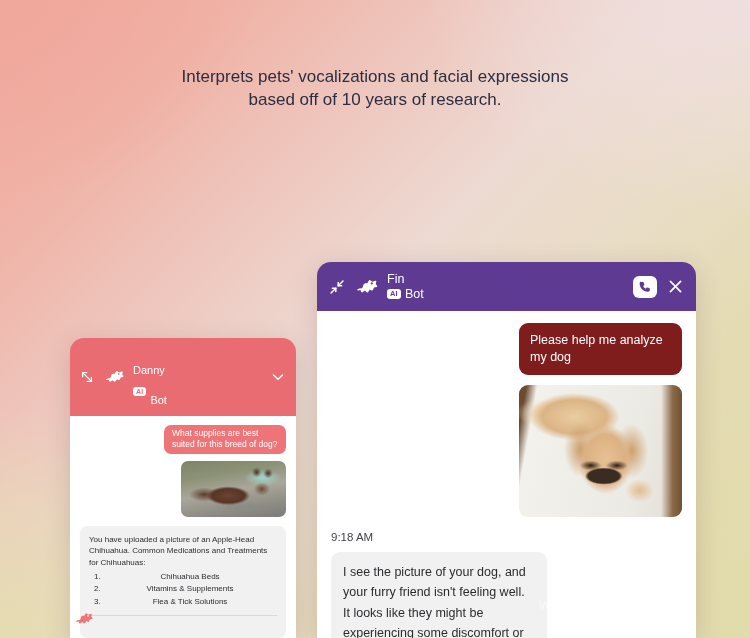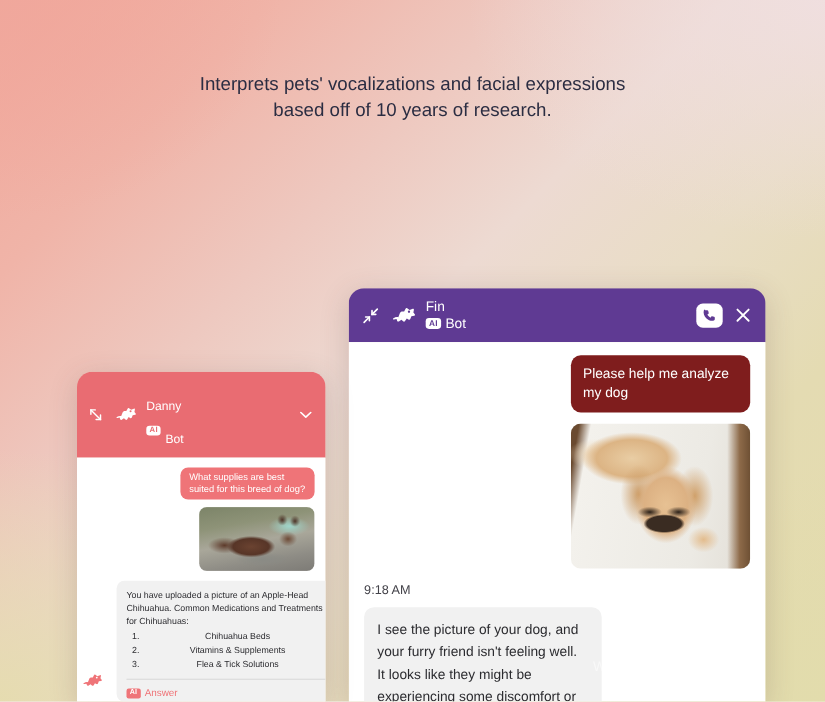--- a/index.html
+++ b/index.html
@@ -233,25 +233,24 @@
       radial-gradient(ellipse 18% 16% at 22% 60%, #5d3a2a 0%, rgba(93,58,42,0) 80%),
       radial-gradient(ellipse 30% 14% at 55% 82%, #8a8b85 0%, rgba(138,139,133,0) 80%),
       radial-gradient(ellipse 22% 18% at 78% 30%, #9fd6cb 0%, rgba(159,214,203,0) 82%),
       linear-gradient(170deg, #7c8468 0%, #8e9378 28%, #a9a79a 52%, #8e8c85 78%, #7d7b76 100%);
   }
   .bubble-bot-card {
     margin-top: 9px;
     width: 100%;
     background: #f1f1f1;
     border-radius: 7px;
-    padding: 8px 9px 1px;
+    padding: 8px 9px 16px;
     color: #2c2c30;
     font-size: 8px;
     line-height: 1.42;
-    margin-left: 26px;
   }
   .bubble-bot-card ol {
     margin: 3px 0 0 14px;
   }
   .bubble-bot-card li { margin-top: 1px; text-align: center; }
   .card-divider {
     border-top: 1px solid #d9d9d9;
     margin: 8px 0 6px;
   }
   .answer-row { display: flex; align-items: center; gap: 4px; }
@@ -380,24 +379,20 @@
       <div class="photo-sm photo-dog1"></div>
 
       <div class="bubble-bot-card">
         <div>You have uploaded a picture of an Apple-Head Chihuahua. Common Medications and Treatments for Chihuahuas:</div>
         <ol>
           <li>Chihuahua Beds</li>
           <li>Vitamins &amp; Supplements</li>
           <li>Flea &amp; Tick Solutions</li>
         </ol>
         <div class="card-divider"></div>
-        <div class="answer-row">
-          <span class="answer-badge">AI</span>
-          <span class="answer-label">Answer</span>
-        </div>
       </div>
     </div>
 
     <span class="avatar-dog">
       <svg width="20" height="18" viewBox="0 0 24 20" fill="#ef7478">
         <path d="M2.5 12.5c1.6-1.1 3-1.4 4.6-1.1l1.4-3.6c.4-1 1.3-1.6 2.3-1.6h1.6l1.3-2.5c.3-.6 1-.8 1.5-.4l2.2 1.5 2.8-1.1c.6-.2 1.2.3 1.1.9l-.5 2.6 1.3 1.5c.4.5.1 1.3-.5 1.4l-2.6.4-.9 2.3c-.3.7-1.1 1-1.8.6l-1.5-.9-1.6 2.4c-.4.6-1.2.7-1.7.2l-1.6-1.5-2.3 1.6c-.6.4-1.4.1-1.6-.6l-.5-1.6-2.4.4c-.8.1-1.2-.9-.6-1.4z"></path>
         <circle cx="16.8" cy="6.4" r="1" fill="#ffffff"></circle>
       </svg>
     </span>
   </div>

